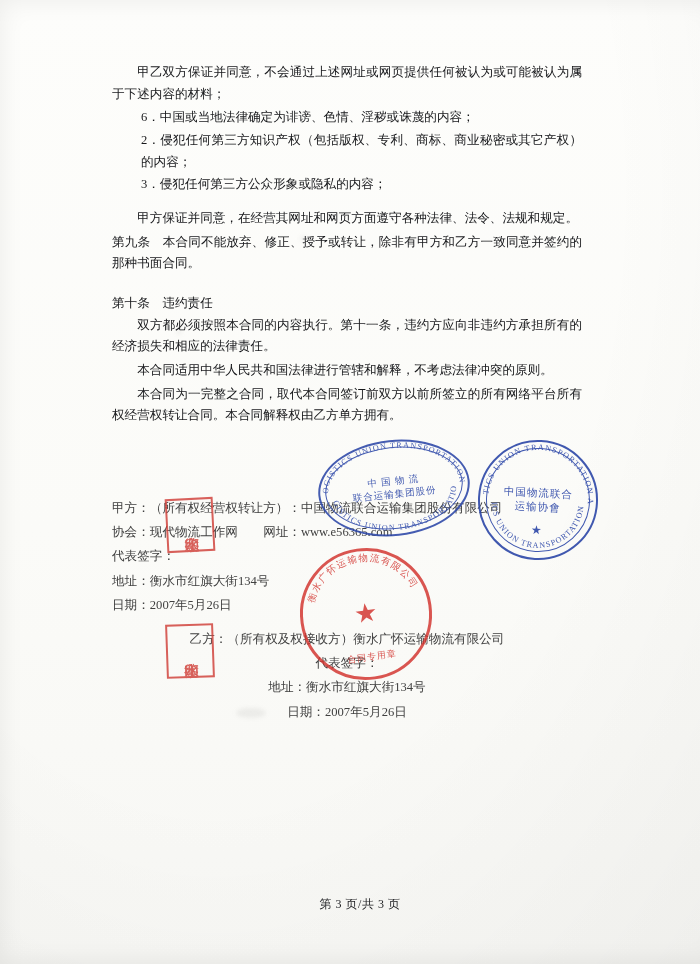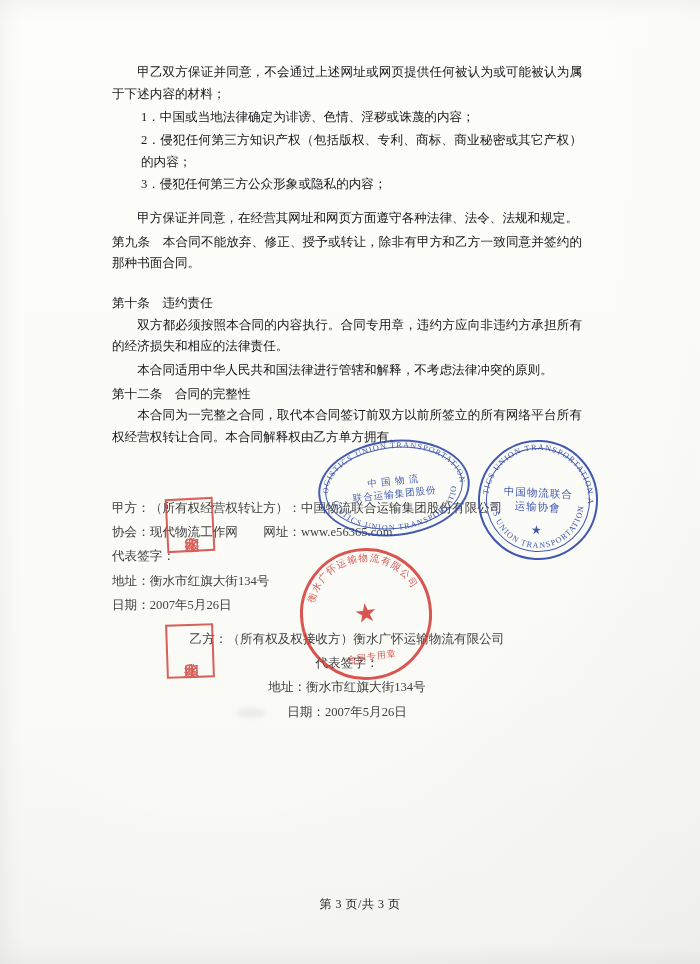--- a/index.html
+++ b/index.html
@@ -220,36 +220,35 @@
   <div class="paper-tint"></div>
 
   <div class="smudge" style="left:300px;top:236px;width:8px;height:5px;"></div>
   <div class="smudge" style="left:176px;top:330px;width:6px;height:4px;"></div>
   <div class="smudge" style="left:236px;top:708px;width:30px;height:10px;"></div>
 
   <div class="content">
     <p class="para indent2">甲乙双方保证并同意，不会通过上述网址或网页提供任何被认为或可能被认为属于下述内容的材料；</p>
 
     <ul class="list">
-      <li>1．中国或当地法律确定为诽谤、色情、淫秽或诛蔑的内容；</li>
+      <li>6．中国或当地法律确定为诽谤、色情、淫秽或诛蔑的内容；</li>
       <li>2．侵犯任何第三方知识产权（包括版权、专利、商标、商业秘密或其它产权）的内容；</li>
       <li>3．侵犯任何第三方公众形象或隐私的内容；</li>
     </ul>
 
     <div class="gap-s"></div>
     <p class="para indent2">甲方保证并同意，在经营其网址和网页方面遵守各种法律、法令、法规和规定。</p>
     <p class="para">第九条　本合同不能放弃、修正、授予或转让，除非有甲方和乙方一致同意并签约的那种书面合同。</p>
 
     <div class="gap-m"></div>
     <p class="para clause-title">第十条　违约责任</p>
-    <p class="para indent2">双方都必须按照本合同的内容执行。合同专用章，违约方应向非违约方承担所有的经济损失和相应的法律责任。</p>
+    <p class="para indent2">双方都必须按照本合同的内容执行。第十一条，违约方应向非违约方承担所有的经济损失和相应的法律责任。</p>
 
     <p class="para indent2">本合同适用中华人民共和国法律进行管辖和解释，不考虑法律冲突的原则。</p>
 
-    <p class="para clause-title">第十二条　合同的完整性</p>
     <p class="para indent2">本合同为一完整之合同，取代本合同签订前双方以前所签立的所有网络平台所有权经营权转让合同。本合同解释权由乙方单方拥有。</p>
   </div>
 
   <div class="sig-block sig-a">
     <div class="sig-line">甲方：（所有权经营权转让方）：中国物流联合运输集团股份有限公司</div>
     <div class="sig-line">协会：现代物流工作网　　网址：www.e56365.com</div>
     <div class="sig-line">代表签字：</div>
     <div class="sig-line">地址：衡水市红旗大街134号</div>
     <div class="sig-line">日期：2007年5月26日</div>
   </div>

